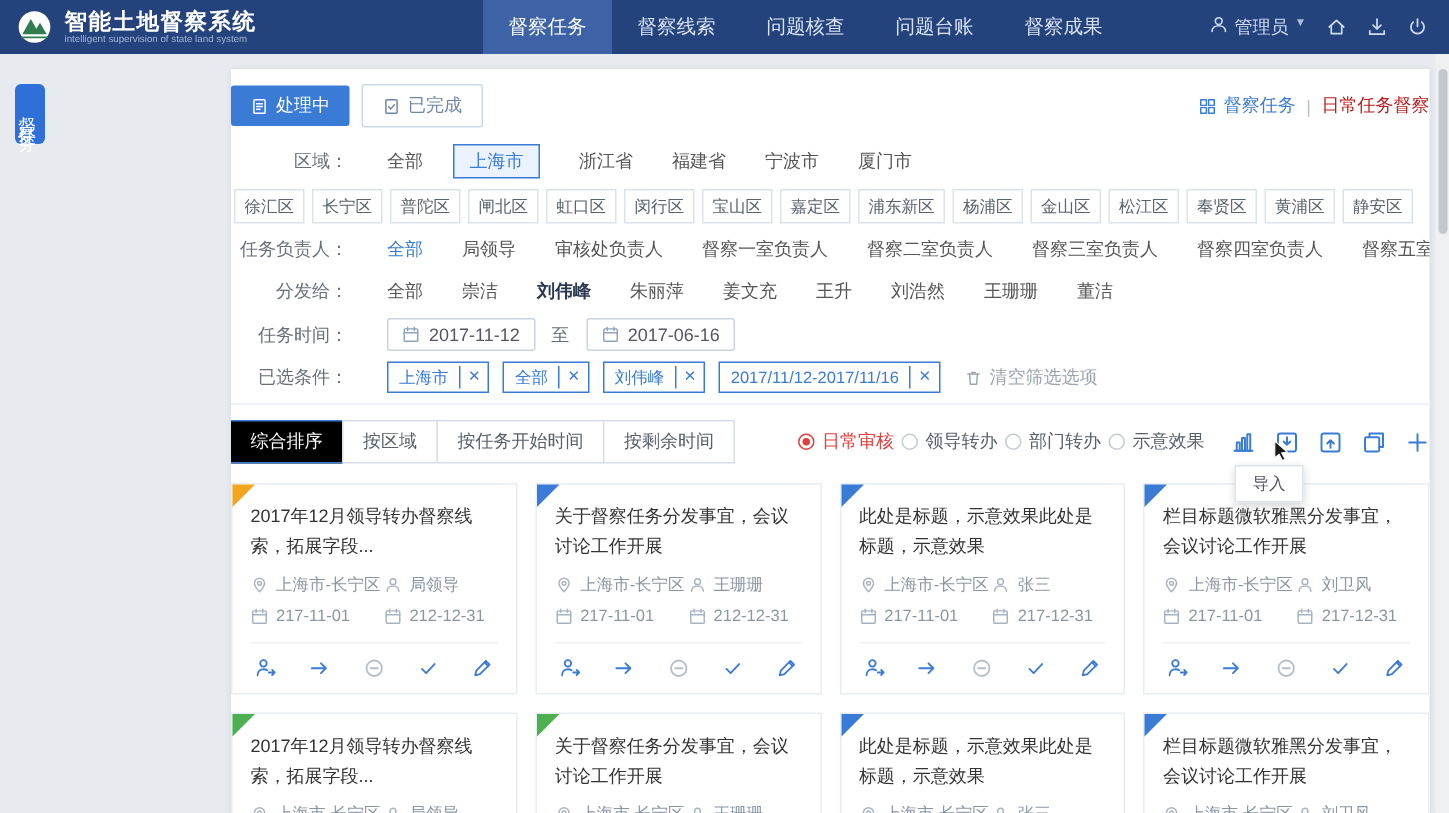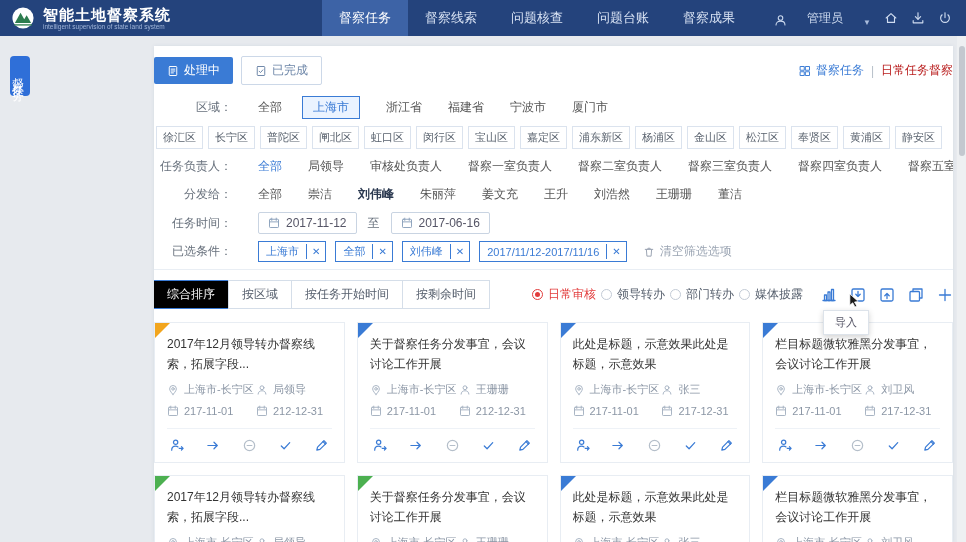--- a/index.html
+++ b/index.html
@@ -9,21 +9,21 @@
 
   
   .header{position:absolute;top:0;left:0;right:0;height:36px;background:#24437c;display:flex;align-items:center;color:#fff;z-index:20}
   .logo{display:flex;align-items:center;gap:7px;padding-left:10px;width:322px;flex:0 0 322px}
   .logo-title{font-size:15px;font-weight:bold;letter-spacing:1px;line-height:1.15}
   .logo-sub{font-size:6.5px;color:#9fb4d8}
   .topnav{display:flex;height:36px}
   .nav-item{padding:0 17px;line-height:36px;font-size:13px;color:#d9e3f4;cursor:pointer;white-space:nowrap}
   .nav-item.active{background:#3d63a6;color:#fff}
   .header-right{margin-left:auto;display:flex;align-items:center;gap:13px;padding-right:14px;color:#cfdcf0}
-  .user{display:flex;align-items:flex-end;gap:20px;font-size:12px;cursor:pointer}
+  .user{display:flex;align-items:flex-start;gap:4px;font-size:12px;cursor:pointer}
   .caret{font-size:8px;color:#a9bcdc}
   .hicon{cursor:pointer}
 
   
   .body-wrap{position:absolute;top:46px;left:10px;right:13px;bottom:0;display:flex}
   .side-wrap{position:relative;flex:0 0 136px}
   .vtab{position:absolute;left:0;top:10px;width:20px;background:#2f6fd8;color:#fff;border-radius:4px;writing-mode:vertical-rl;text-orientation:upright;font-size:12px;padding:12px 4px;letter-spacing:4px;z-index:2;cursor:pointer}
   .side-panel{position:absolute;left:14px;top:0;right:0;bottom:0;background:#fff;padding-top:12px;box-shadow:0 0 4px rgba(30,60,110,.08)}
   .side-item{height:27px;display:flex;align-items:center;padding-left:15px;font-size:12px;color:#4f5b6b;cursor:pointer;margin-bottom:1px}
   .side-item.active{background:#3a7bd5;color:#fff}
@@ -364,21 +364,21 @@
             <span>领导转办</span>
           </div>
 
           <div class="radio">
             <span class="dot"></span>
             <span>部门转办</span>
           </div>
 
           <div class="radio">
             <span class="dot"></span>
-            <span>媒体披露</span>
+            <span>示意效果</span>
           </div>
         </div>
       <div class="tools">
         <svg class="ic tool" width="16" height="16" viewBox="0 0 16 16">
           <path d="M2 13.5h12"></path>
             <rect x="3.5" y="8" width="2" height="5.5"></rect>
             <rect x="7" y="5" width="2" height="8.5"></rect>
             <rect x="10.5" y="2.5" width="2" height="11"></rect>
         </svg>
         <svg class="ic tool" width="16" height="16" viewBox="0 0 16 16">

